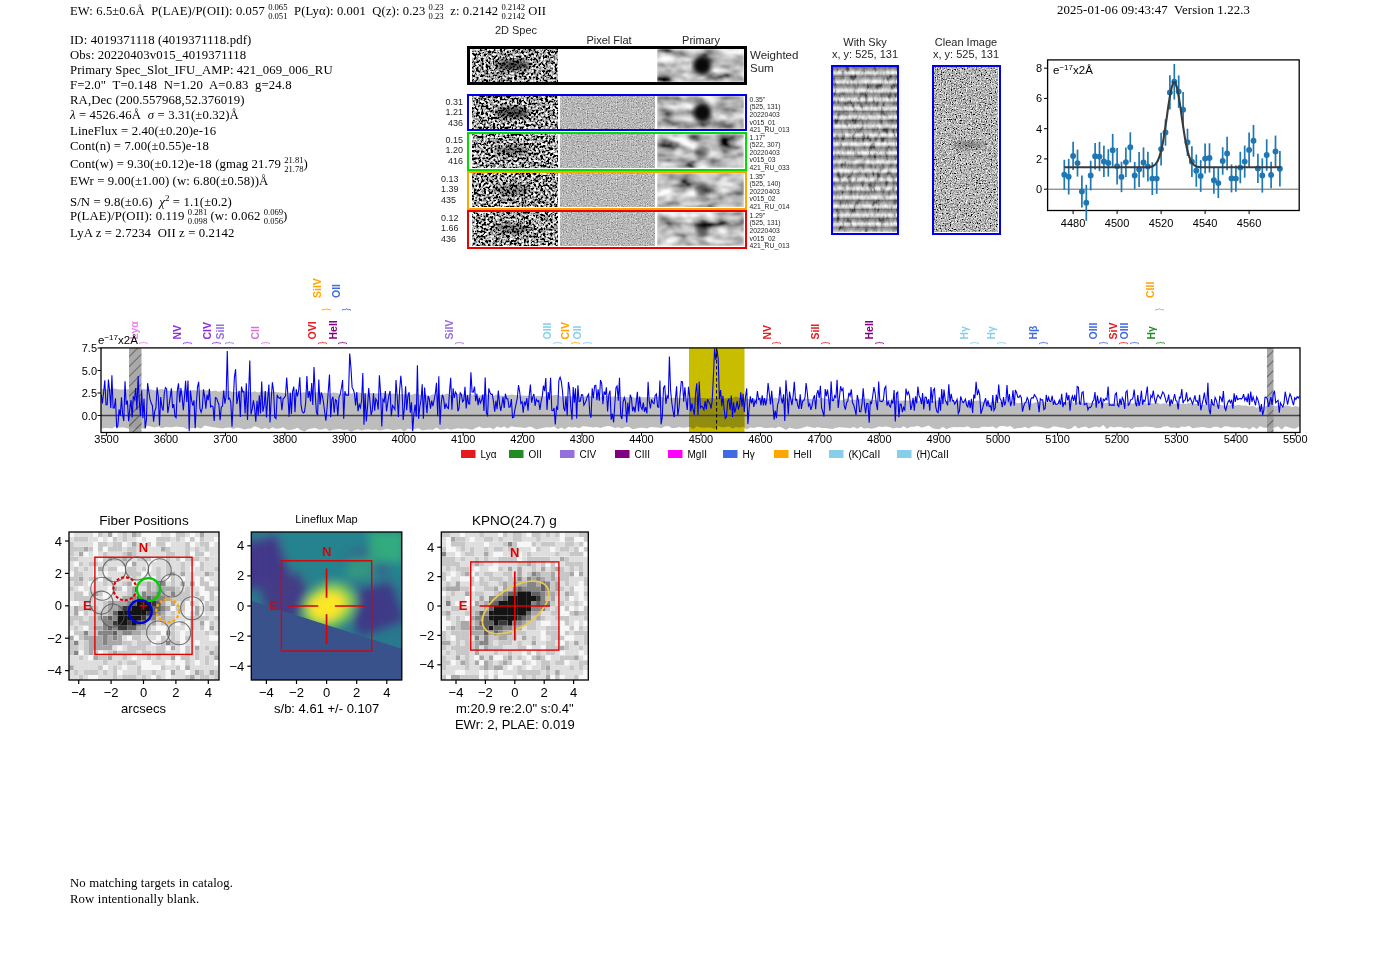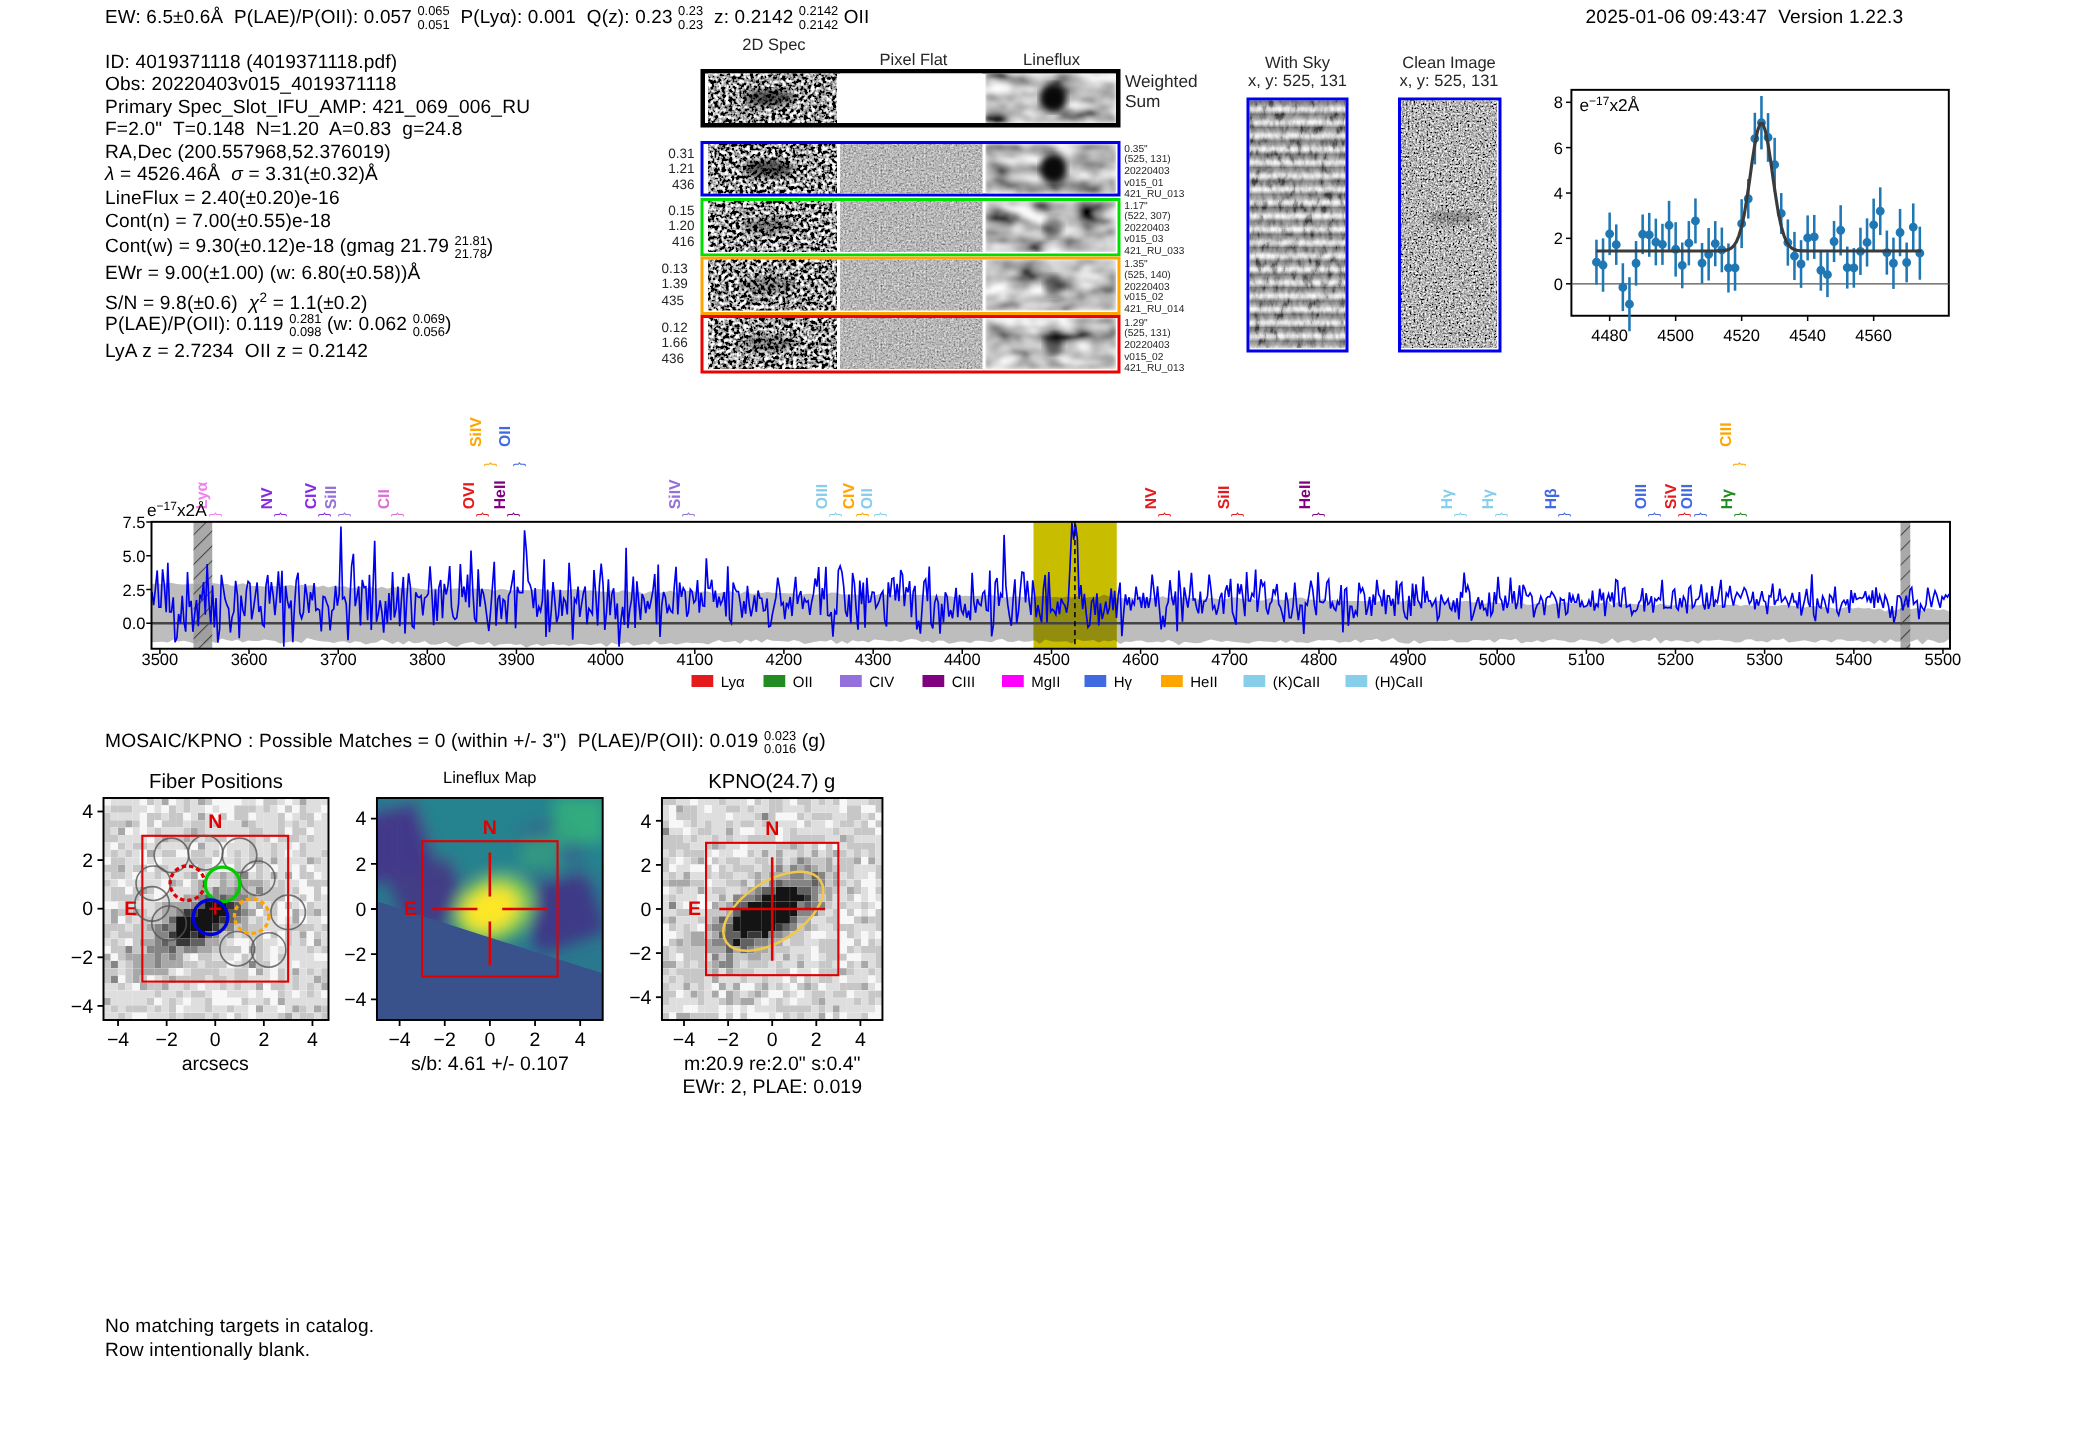--- a/index.html
+++ b/index.html
@@ -1,17 +1,17 @@
 <!DOCTYPE html>
 <html><head><meta charset="utf-8"><style>
 html,body{margin:0;padding:0;background:#fff}
 #page{position:relative;width:1400px;height:953px;background:#fff;overflow:hidden;
  font-family:"Liberation Sans",sans-serif;color:#000}
 .abs{position:absolute}
-.mono{font-family:Liberation Sans, sans-serif;white-space:pre;font-size:12.75px;line-height:15.6px;letter-spacing:0.12px;color:#000}
+.mono{font-family:Liberation Serif, serif;white-space:pre;font-size:12.75px;line-height:15.6px;letter-spacing:0.12px;color:#000}
 .st{display:inline-flex;flex-direction:column;vertical-align:5px;font-size:8.6px;line-height:8.6px;letter-spacing:0}
 svg{display:block}
 .hdr{font-size:11px;color:#262626}
 </style></head><body>
 <div id="page">
 <svg width="0" height="0" style="position:absolute">
 <defs>
 <filter id="fH0" x="0" y="0" width="100%" height="100%">
  <feTurbulence type="fractalNoise" baseFrequency="0.42" numOctaves="2" seed="7"></feTurbulence>
  <feColorMatrix type="matrix" values="2 2 2 0 -2.67 2 2 2 0 -2.67 2 2 2 0 -2.67 0 0 0 0 1"></feColorMatrix>
@@ -104,26 +104,25 @@
     <div class="abs mono" style="left:70px;top:77.5px">F=2.0"  T=0.148  N=1.20  A=0.83  g=24.8</div>
     <div class="abs mono" style="left:70px;top:92.5px">RA,Dec (200.557968,52.376019)</div>
     <div class="abs mono" style="left:70px;top:108.0px"><i>λ</i> = 4526.46Å  <i>σ</i> = 3.31(±0.32)Å</div>
     <div class="abs mono" style="left:70px;top:123.5px">LineFlux = 2.40(±0.20)e-16</div>
     <div class="abs mono" style="left:70px;top:139.0px">Cont(n) = 7.00(±0.55)e-18</div>
     <div class="abs mono" style="left:70px;top:156.0px">Cont(w) = 9.30(±0.12)e-18 (gmag 21.79 <span class="st"><span>21.81</span><span>21.78</span></span>)</div>
     <div class="abs mono" style="left:70px;top:173.5px">EWr = 9.00(±1.00) (w: 6.80(±0.58))Å</div>
     <div class="abs mono" style="left:70px;top:190.5px">S/N = 9.8(±0.6)  <i>χ</i><sup style="font-size:9px">2</sup> = 1.1(±0.2)</div>
     <div class="abs mono" style="left:70px;top:208.0px">P(LAE)/P(OII): 0.119 <span class="st"><span>0.281</span><span>0.098</span></span> (w: 0.062 <span class="st"><span>0.069</span><span>0.056</span></span>)</div>
     <div class="abs mono" style="left:70px;top:226.0px">LyA z = 2.7234  OII z = 0.2142</div>
-<div class="abs mono" style="left:70px;top:486px;font-size:12.8px">MOSAIC/KPNO : Possible Matches = 0 (within +/- 3")  P(LAE)/P(OII): 0.019 <span class="st"><span>0.023</span><span>0.016</span></span> (g)</div>
 <div class="abs mono" style="left:70px;top:876px">No matching targets in catalog.</div>
     <div class="abs mono" style="left:70px;top:891.5px">Row intentionally blank.</div>
 <div class="abs hdr" style="left:476px;top:24px;width:80px;text-align:center">2D Spec</div>
     <div class="abs hdr" style="left:569px;top:34px;width:80px;text-align:center">Pixel Flat</div>
-    <div class="abs hdr" style="left:661px;top:34px;width:80px;text-align:center">Lineflux</div>
+    <div class="abs hdr" style="left:661px;top:34px;width:80px;text-align:center">Primary</div>
 <div class="abs" style="left:467px;top:46.0px;width:279.5px;height:38.5px;border:3px solid #000;box-sizing:border-box;background:#fff"></div>
     <svg class="abs" style="left:472px;top:49.0px" width="86" height="32.5">
       <rect width="100%" height="100%" fill="#888" filter="url(#fH0)"></rect>
       <ellipse cx="40.419999999999995" cy="16.2" rx="17" ry="6" fill="#000" opacity="0.6" filter="url(#blur2)"></ellipse>
     </svg>
     <div class="abs" style="left:560px;top:49.0px;width:95px;height:32.5px;background:#fff"></div>
     <svg class="abs" style="left:657px;top:49.0px" width="87" height="32.5">
       <rect width="100%" height="100%" fill="#999" filter="url(#fS0)"></rect>
       <ellipse cx="45.24" cy="16.2" rx="9" ry="9.5" fill="#000" opacity="0.95" filter="url(#blur2)"></ellipse>
     </svg>

